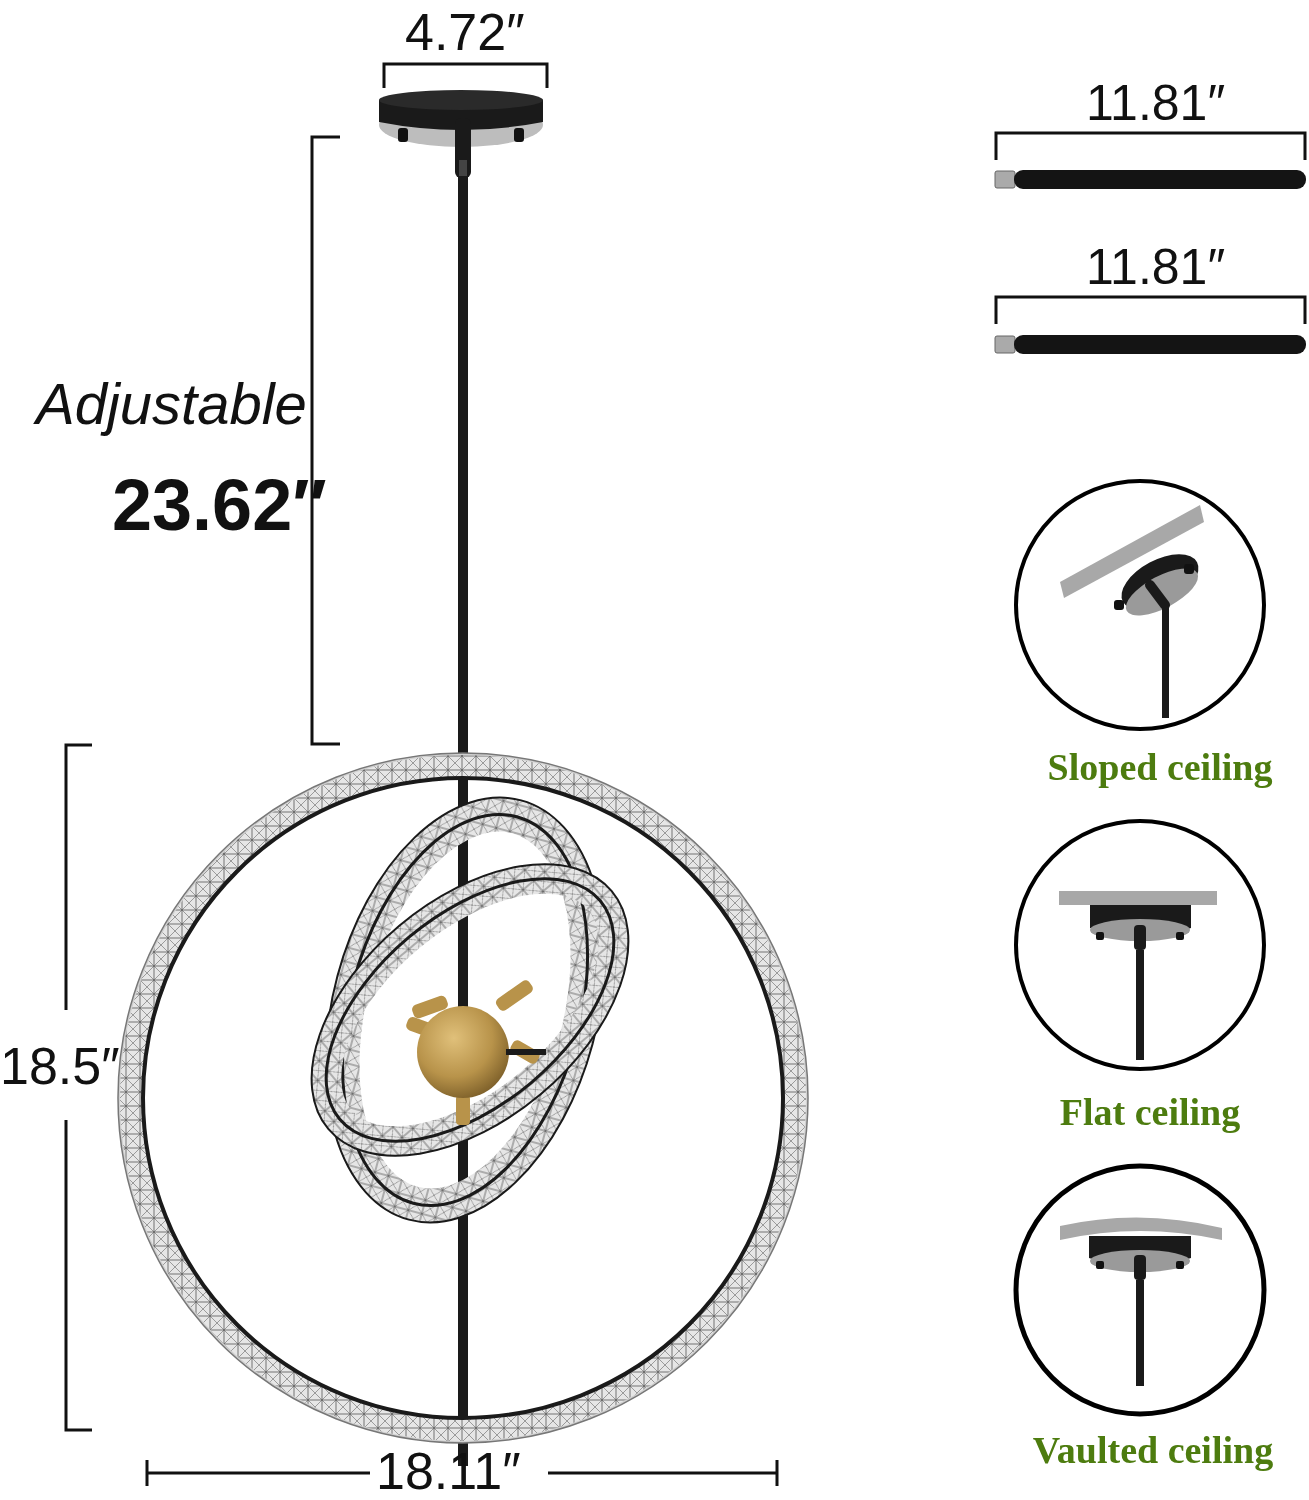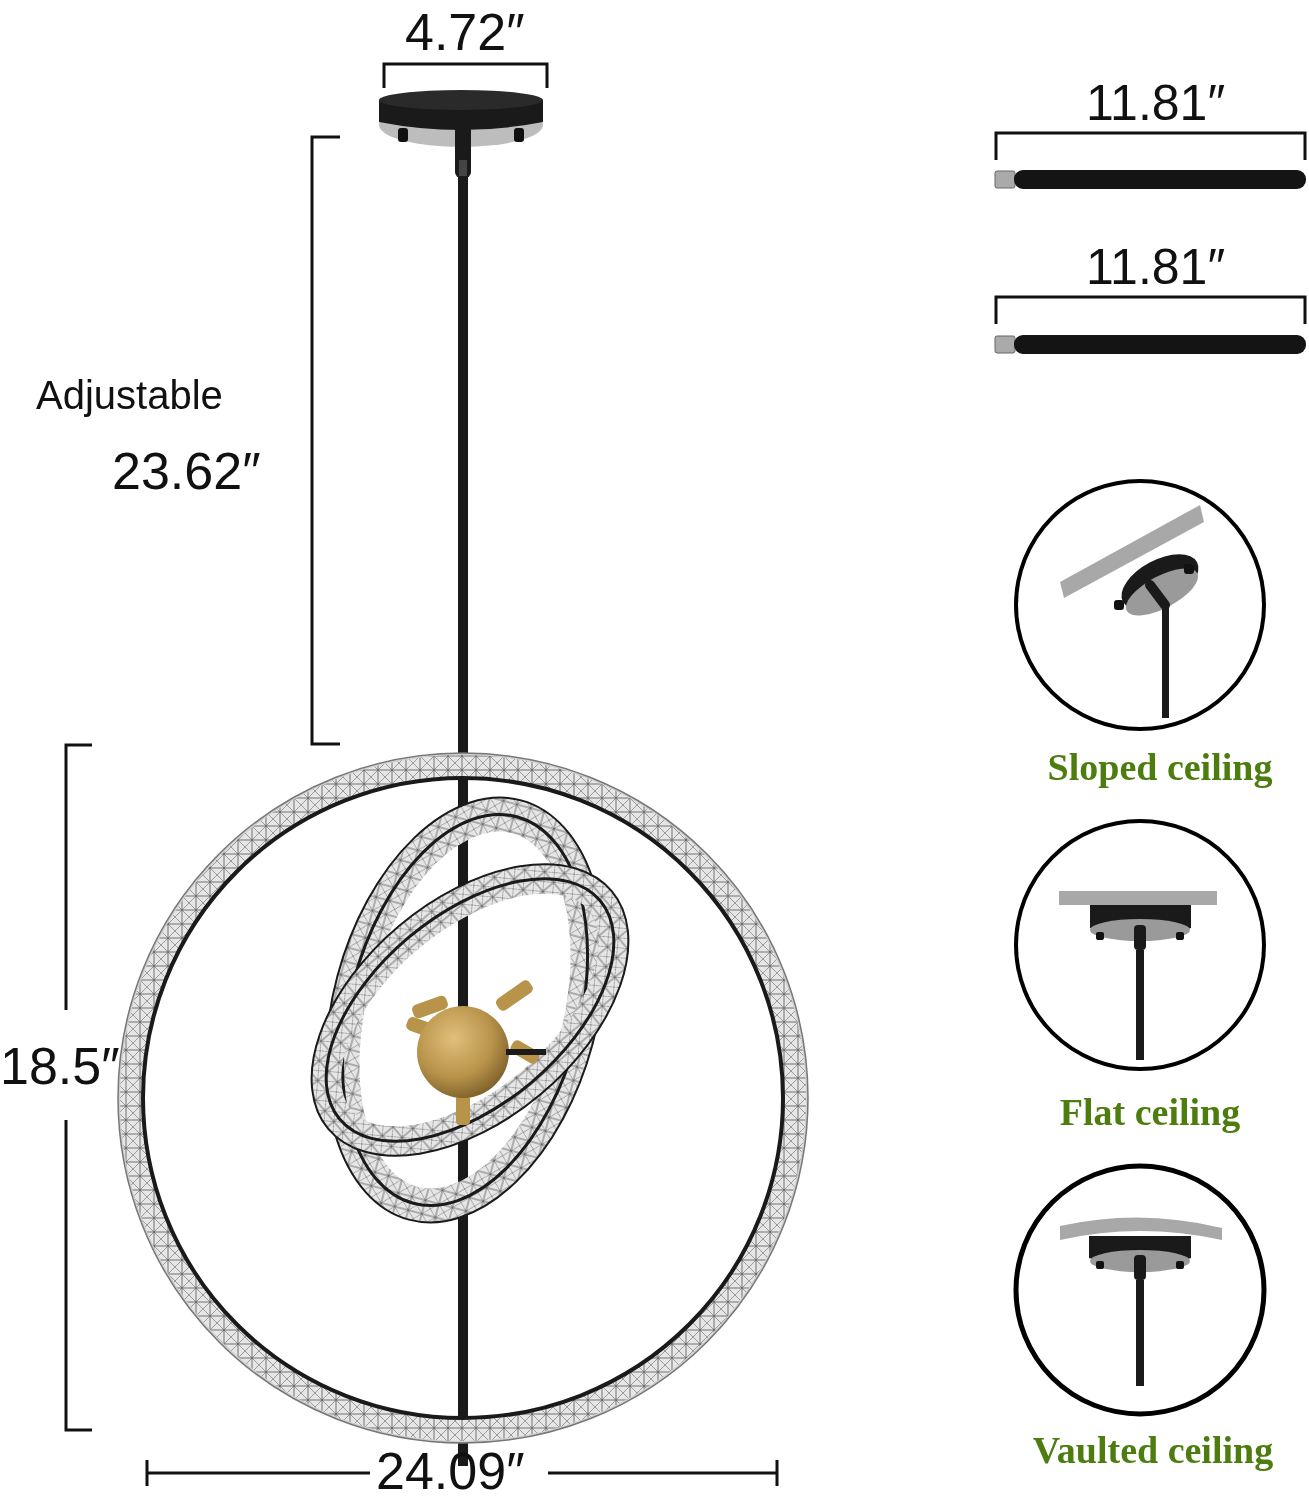--- a/index.html
+++ b/index.html
@@ -63,24 +63,24 @@
     <rect x="406" y="1022" width="40" height="14" rx="5" fill="#b8934a" transform="rotate(20 426 1029)"></rect>
     <rect x="412" y="1000" width="36" height="14" rx="5" fill="#b8934a" transform="rotate(-20 430 1007)"></rect>
     <rect x="510" y="1045" width="30" height="14" rx="5" fill="#b8934a" transform="rotate(30 525 1052)"></rect>
     <rect x="456" y="1095" width="14" height="30" rx="4" fill="#b8934a"></rect>
     <circle cx="463" cy="1052" r="46" fill="url(#brassGrad)"></circle>
     <rect x="506" y="1049" width="40" height="6" fill="#1a1a1a"></rect>
   </g>
 </svg>
 
 <div class="abs dim-text" style="left:405px; top:6px; font-size:52px;">4.72″</div>
-<div class="abs dim-text" style="left:36px; top:375px; font-size:40px;">Adjustable</div>
-<div class="abs dim-text" style="left:112px; top:445px; font-size:52px;">23.62″</div>
+<div class="abs dim-text" style="left:36px; top:375px; font-size:58px;font-style:italic;">Adjustable</div>
+<div class="abs dim-text" style="left:112px; top:469px; font-size:72px;font-weight:bold;">23.62″</div>
 <div class="abs dim-text" style="left:0px; top:1040px; font-size:52px;text-align:center;">18.5″</div>
-<div class="abs dim-text" style="left:376px; top:1445px; font-size:52px;">24.09″</div>
+<div class="abs dim-text" style="left:376px; top:1445px; font-size:52px;">18.11″</div>
 
 <div class="abs dim-text" style="left:1086px; top:78px; font-size:50px;">11.81″</div>
 <div class="abs dim-text" style="left:1086px; top:242px; font-size:50px;">11.81″</div>
 
 <svg width="1309" height="1500" viewBox="0 0 1309 1500">
   <path d="M996 160 V133 H1305 V160" fill="none" stroke="#111" stroke-width="3"></path>
   <rect x="995" y="171" width="20" height="17" rx="2" fill="#aaa" stroke="#666"></rect>
   <rect x="1014" y="170" width="292" height="19" rx="9" fill="#141414"></rect>
 
   <path d="M996 324 V297 H1305 V324" fill="none" stroke="#111" stroke-width="3"></path>

